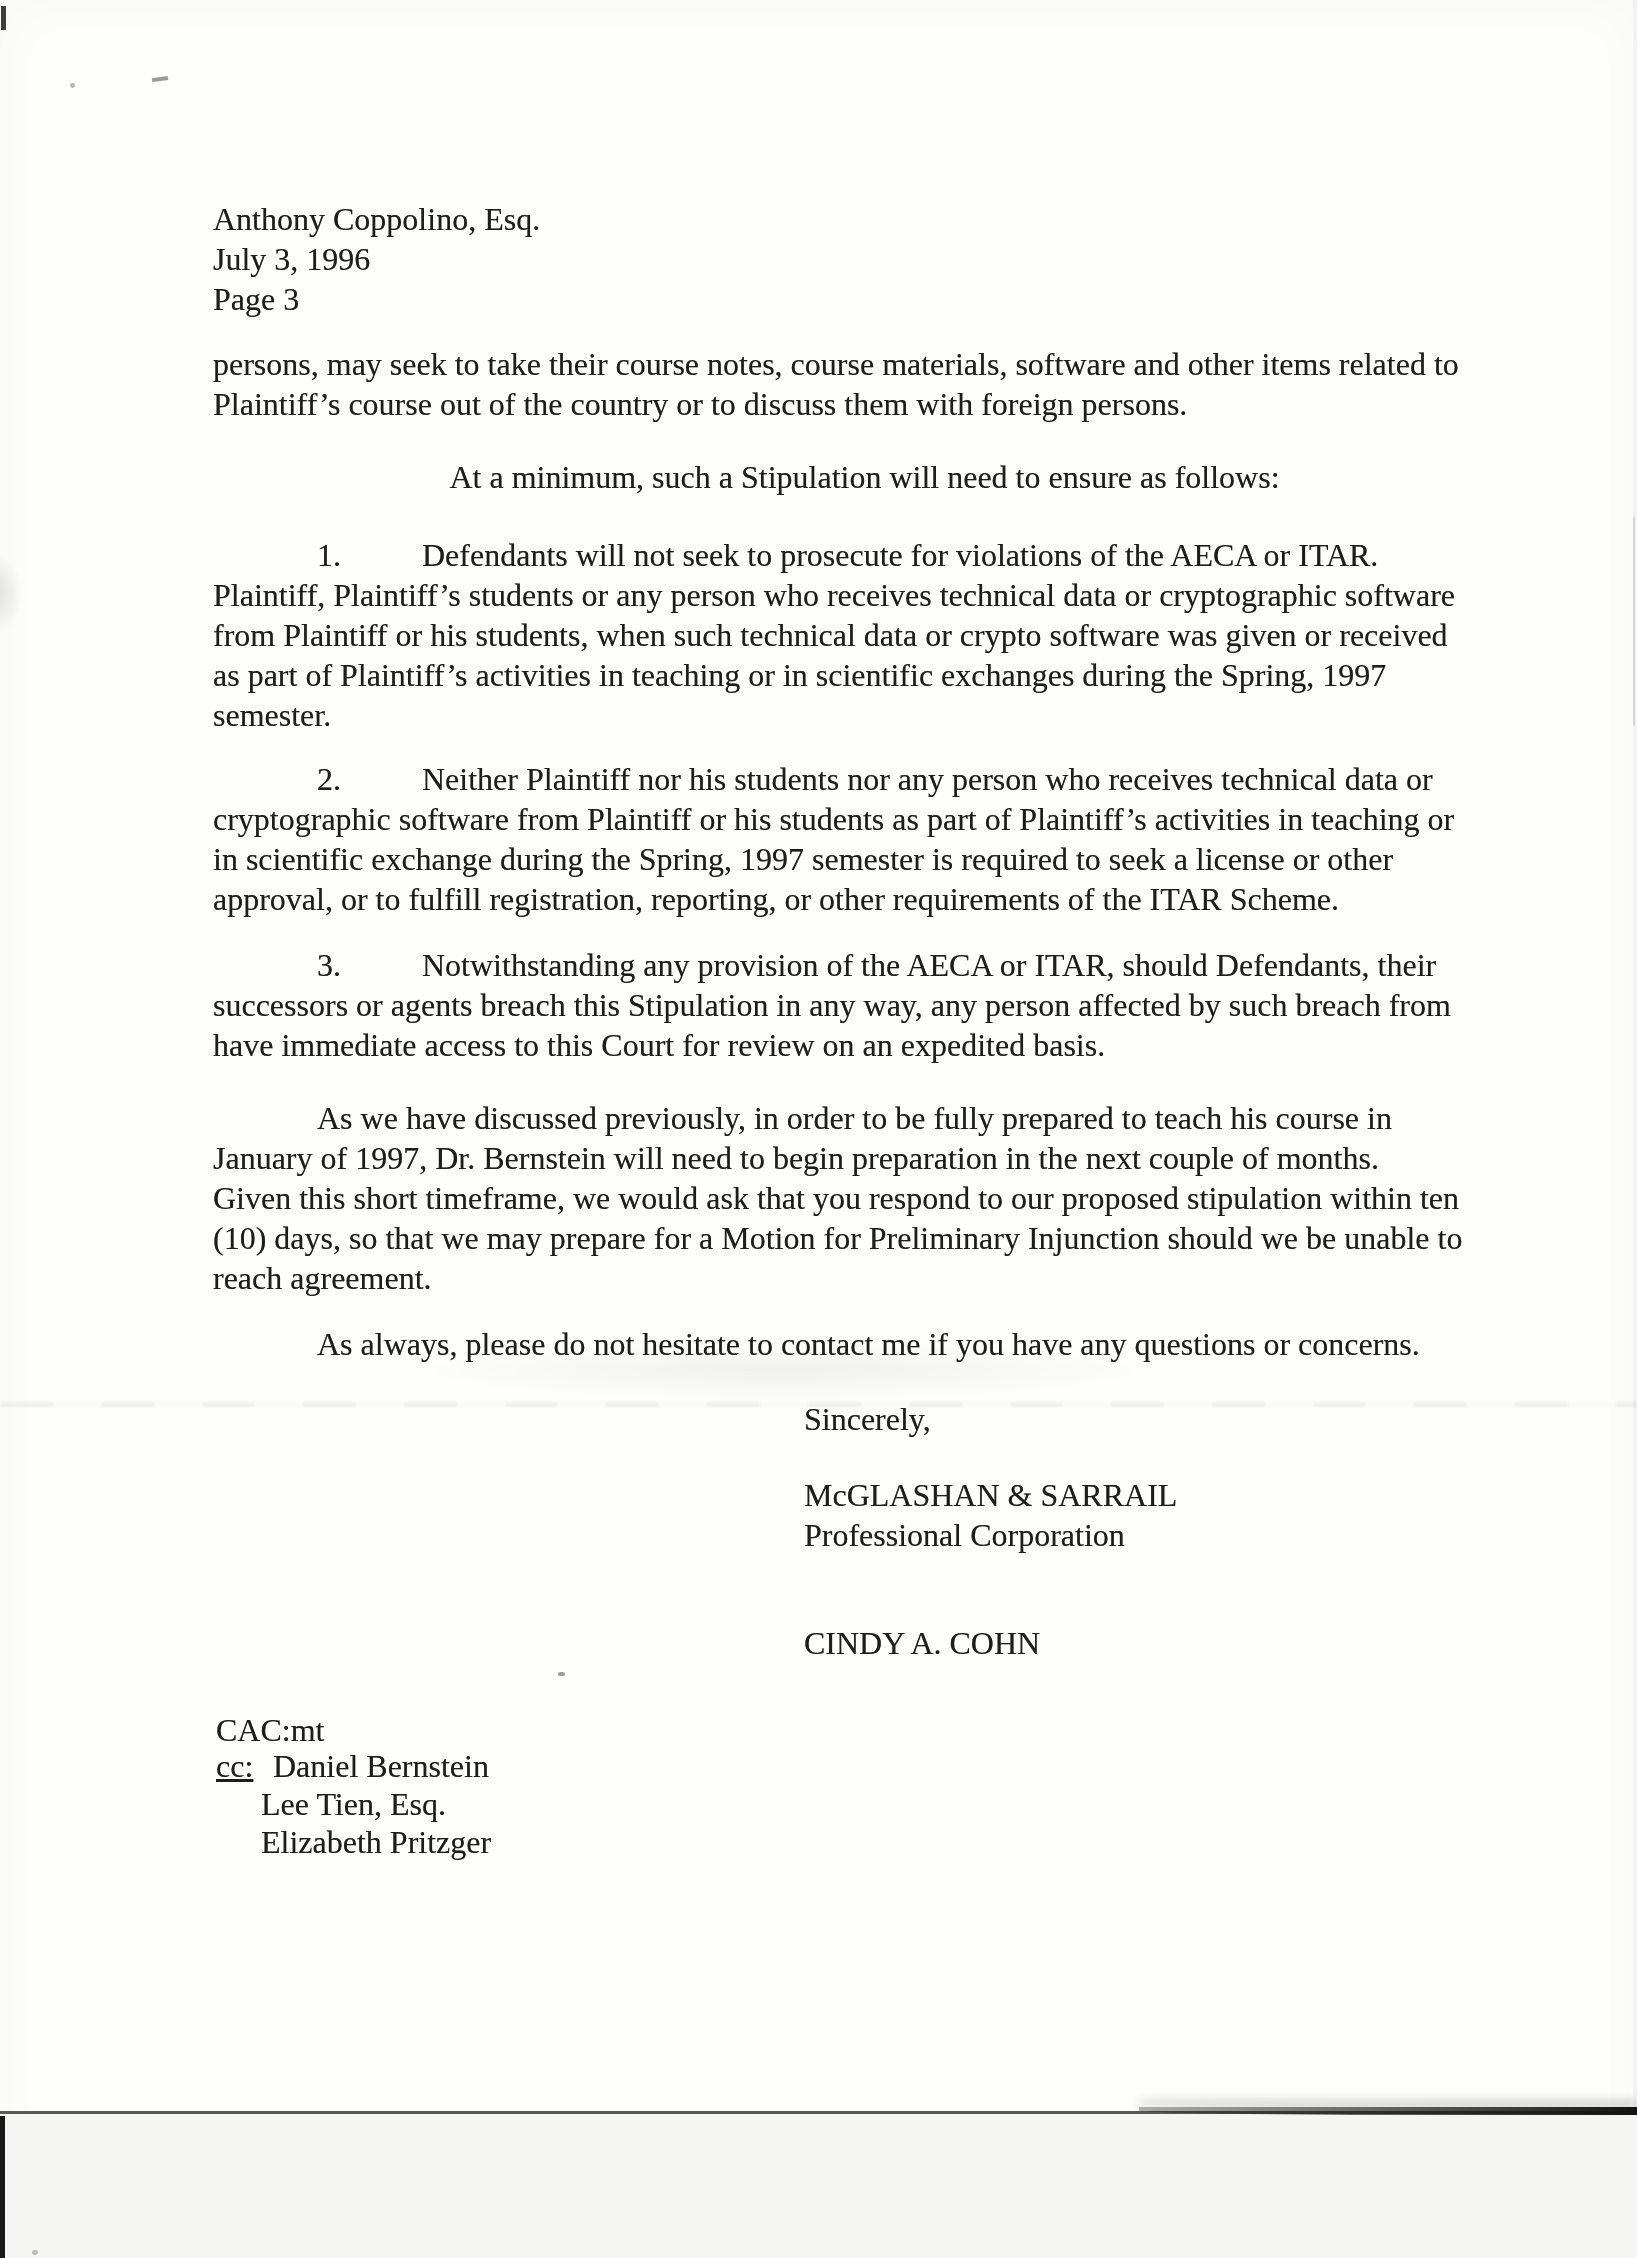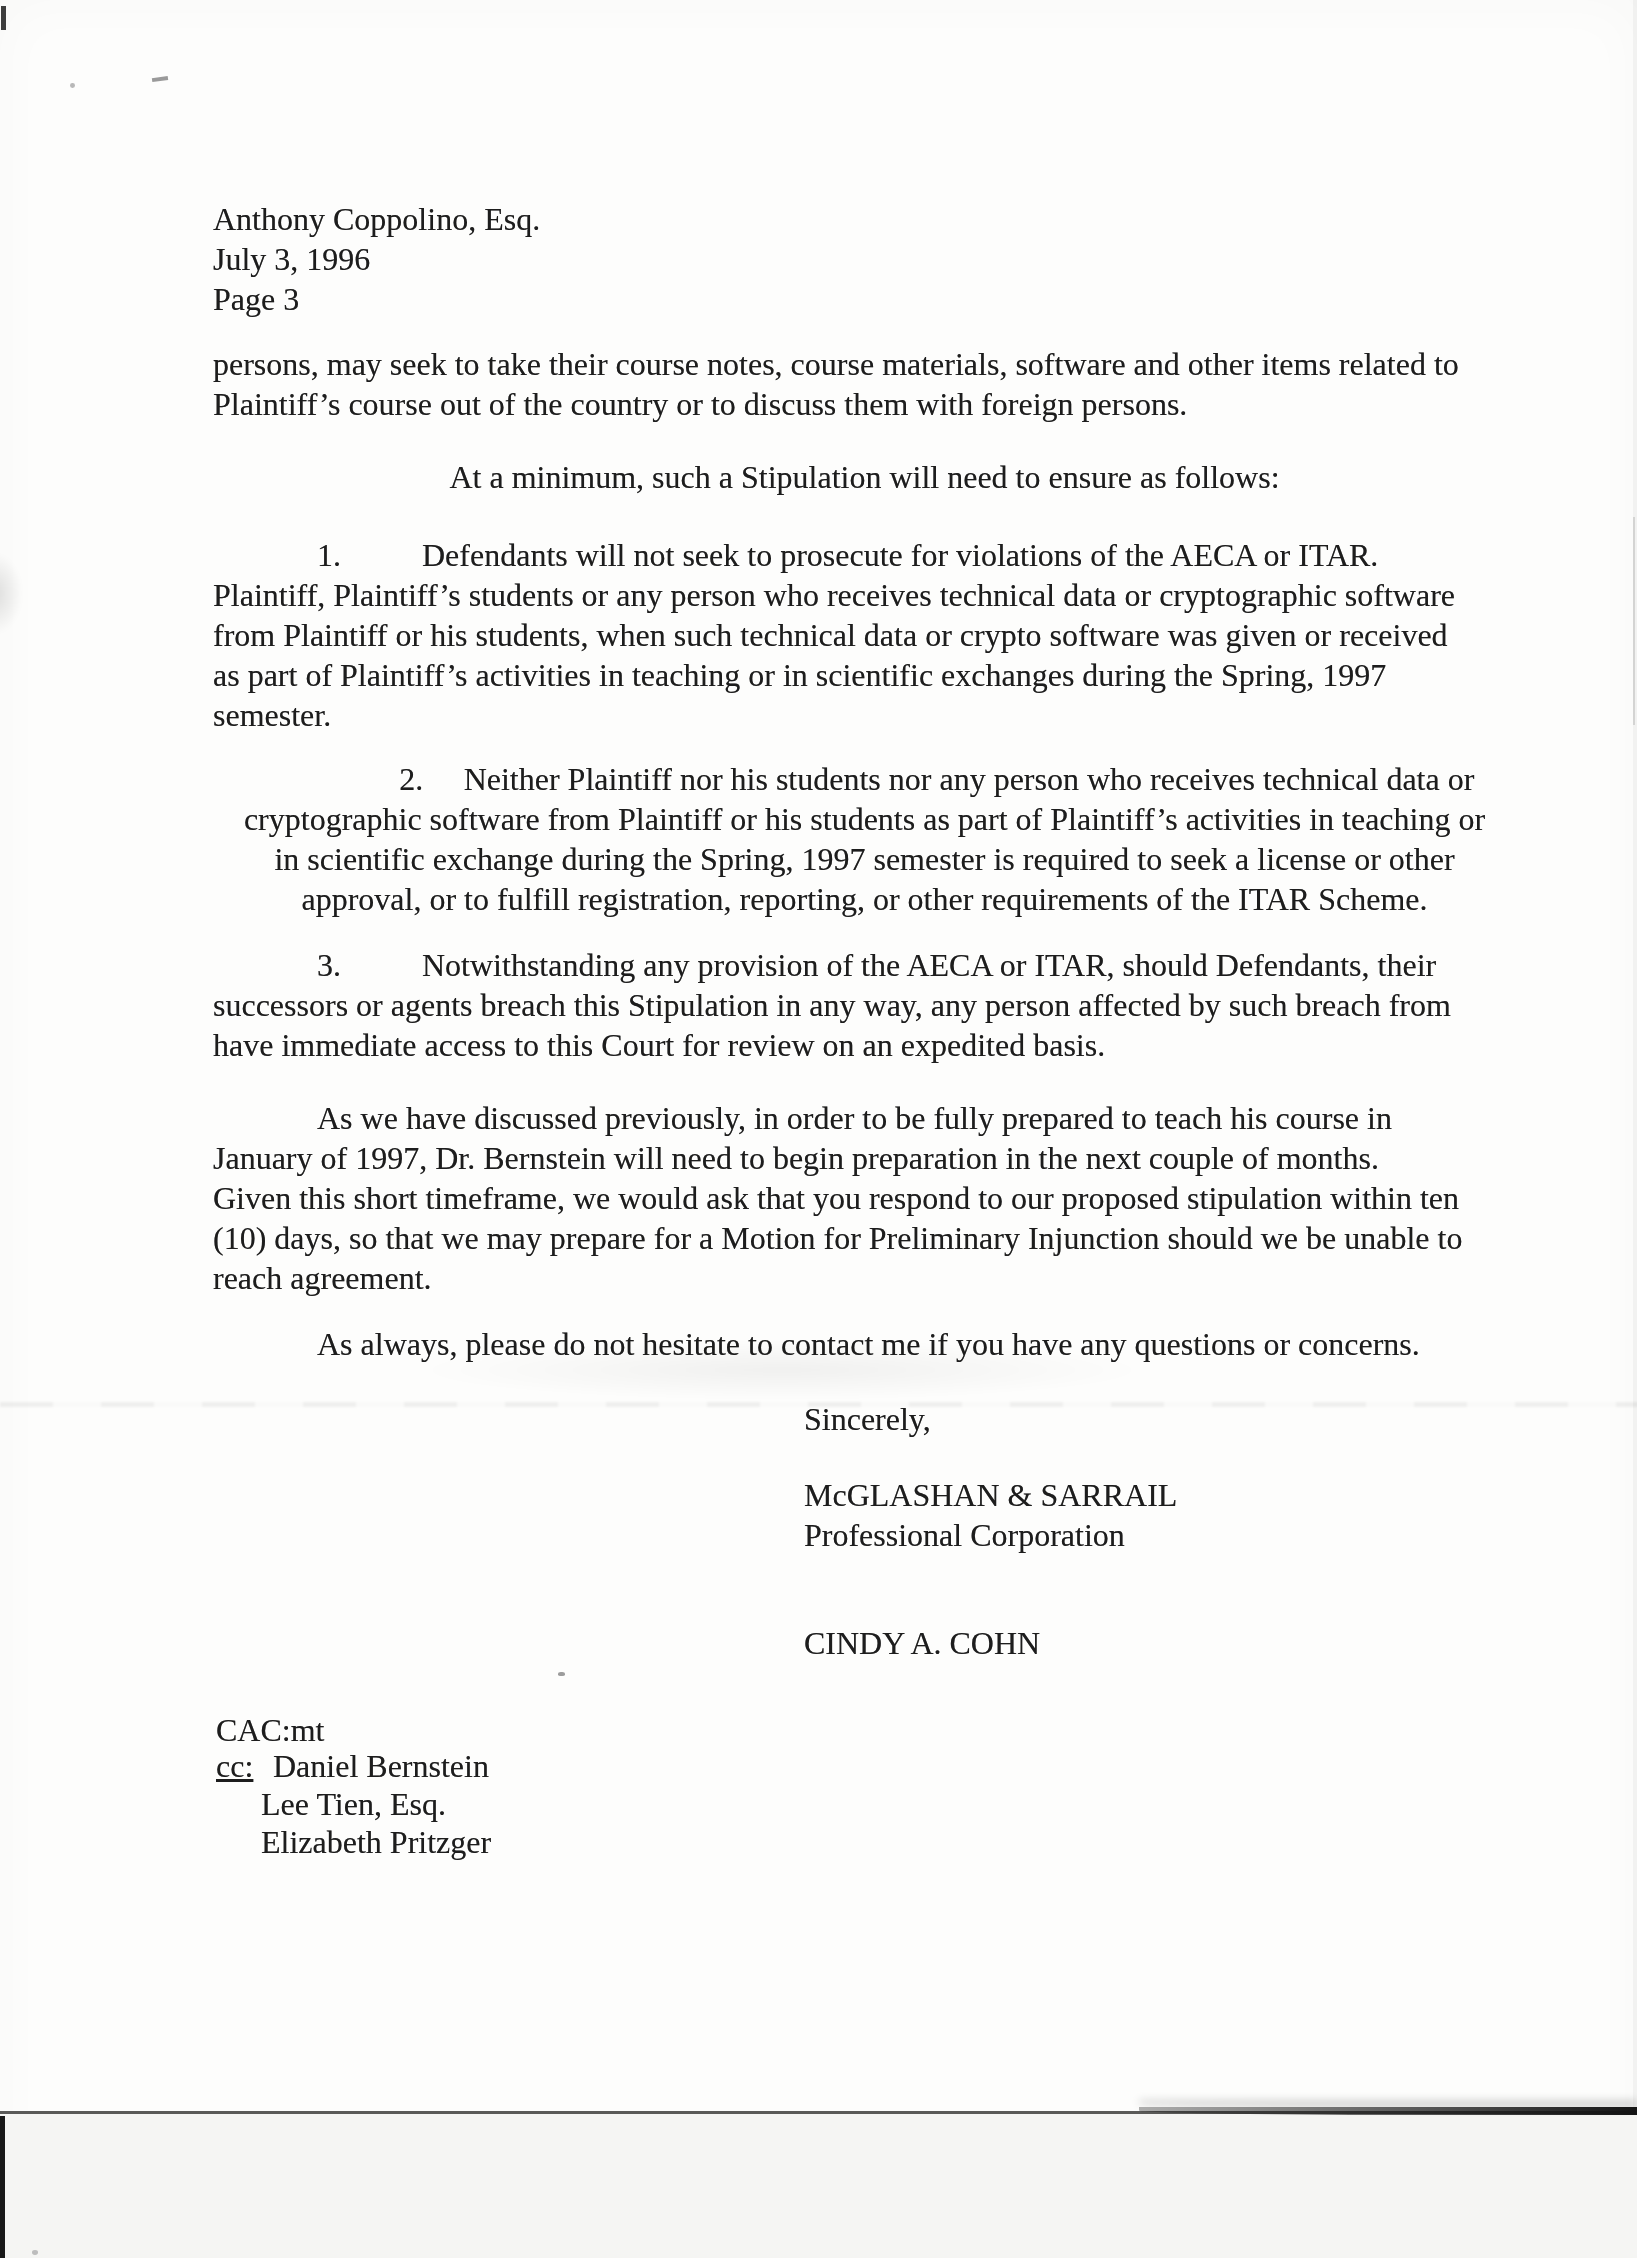--- a/index.html
+++ b/index.html
@@ -15,21 +15,21 @@
     box-shadow:inset 0 0 58px rgba(0,0,0,0.025);
   }
   .block{position:absolute;left:177px;width:1303px;margin-left:36px;}
   .line{white-space:nowrap;text-shadow:0 0 0.6px rgba(20,20,20,0.5);}
   .tabnum{display:inline-block;width:209px;padding-left:104px;box-sizing:border-box;}
   .findent{display:inline-block;width:104px;}
   .pos-header{top:199px;}
   .pos-p0{top:344px;}
   .pos-p1{top:457px;text-align:center;}
   .pos-p2{top:535px;}
-  .pos-p3{top:759px;text-align:center;}
+  .pos-p3{top:759px;}
   .pos-p4{top:945px;}
   .pos-p5{top:1098px;}
   .pos-p6{top:1324px;}
   .pos-sincerely{top:1399px;left:768px;width:599px;}
   .pos-firm{top:1475px;left:768px;width:695px;}
   .pos-signer{top:1623px;left:768px;width:599px;}
   .pos-initials{top:1710px;left:180px;width:483px;}
   .pos-cc{top:1747px;left:180px;width:599px;line-height:38px;}
   .cclabel{display:inline-block;width:57px;text-decoration:underline;}
   .ccname{padding-left:45px;}

